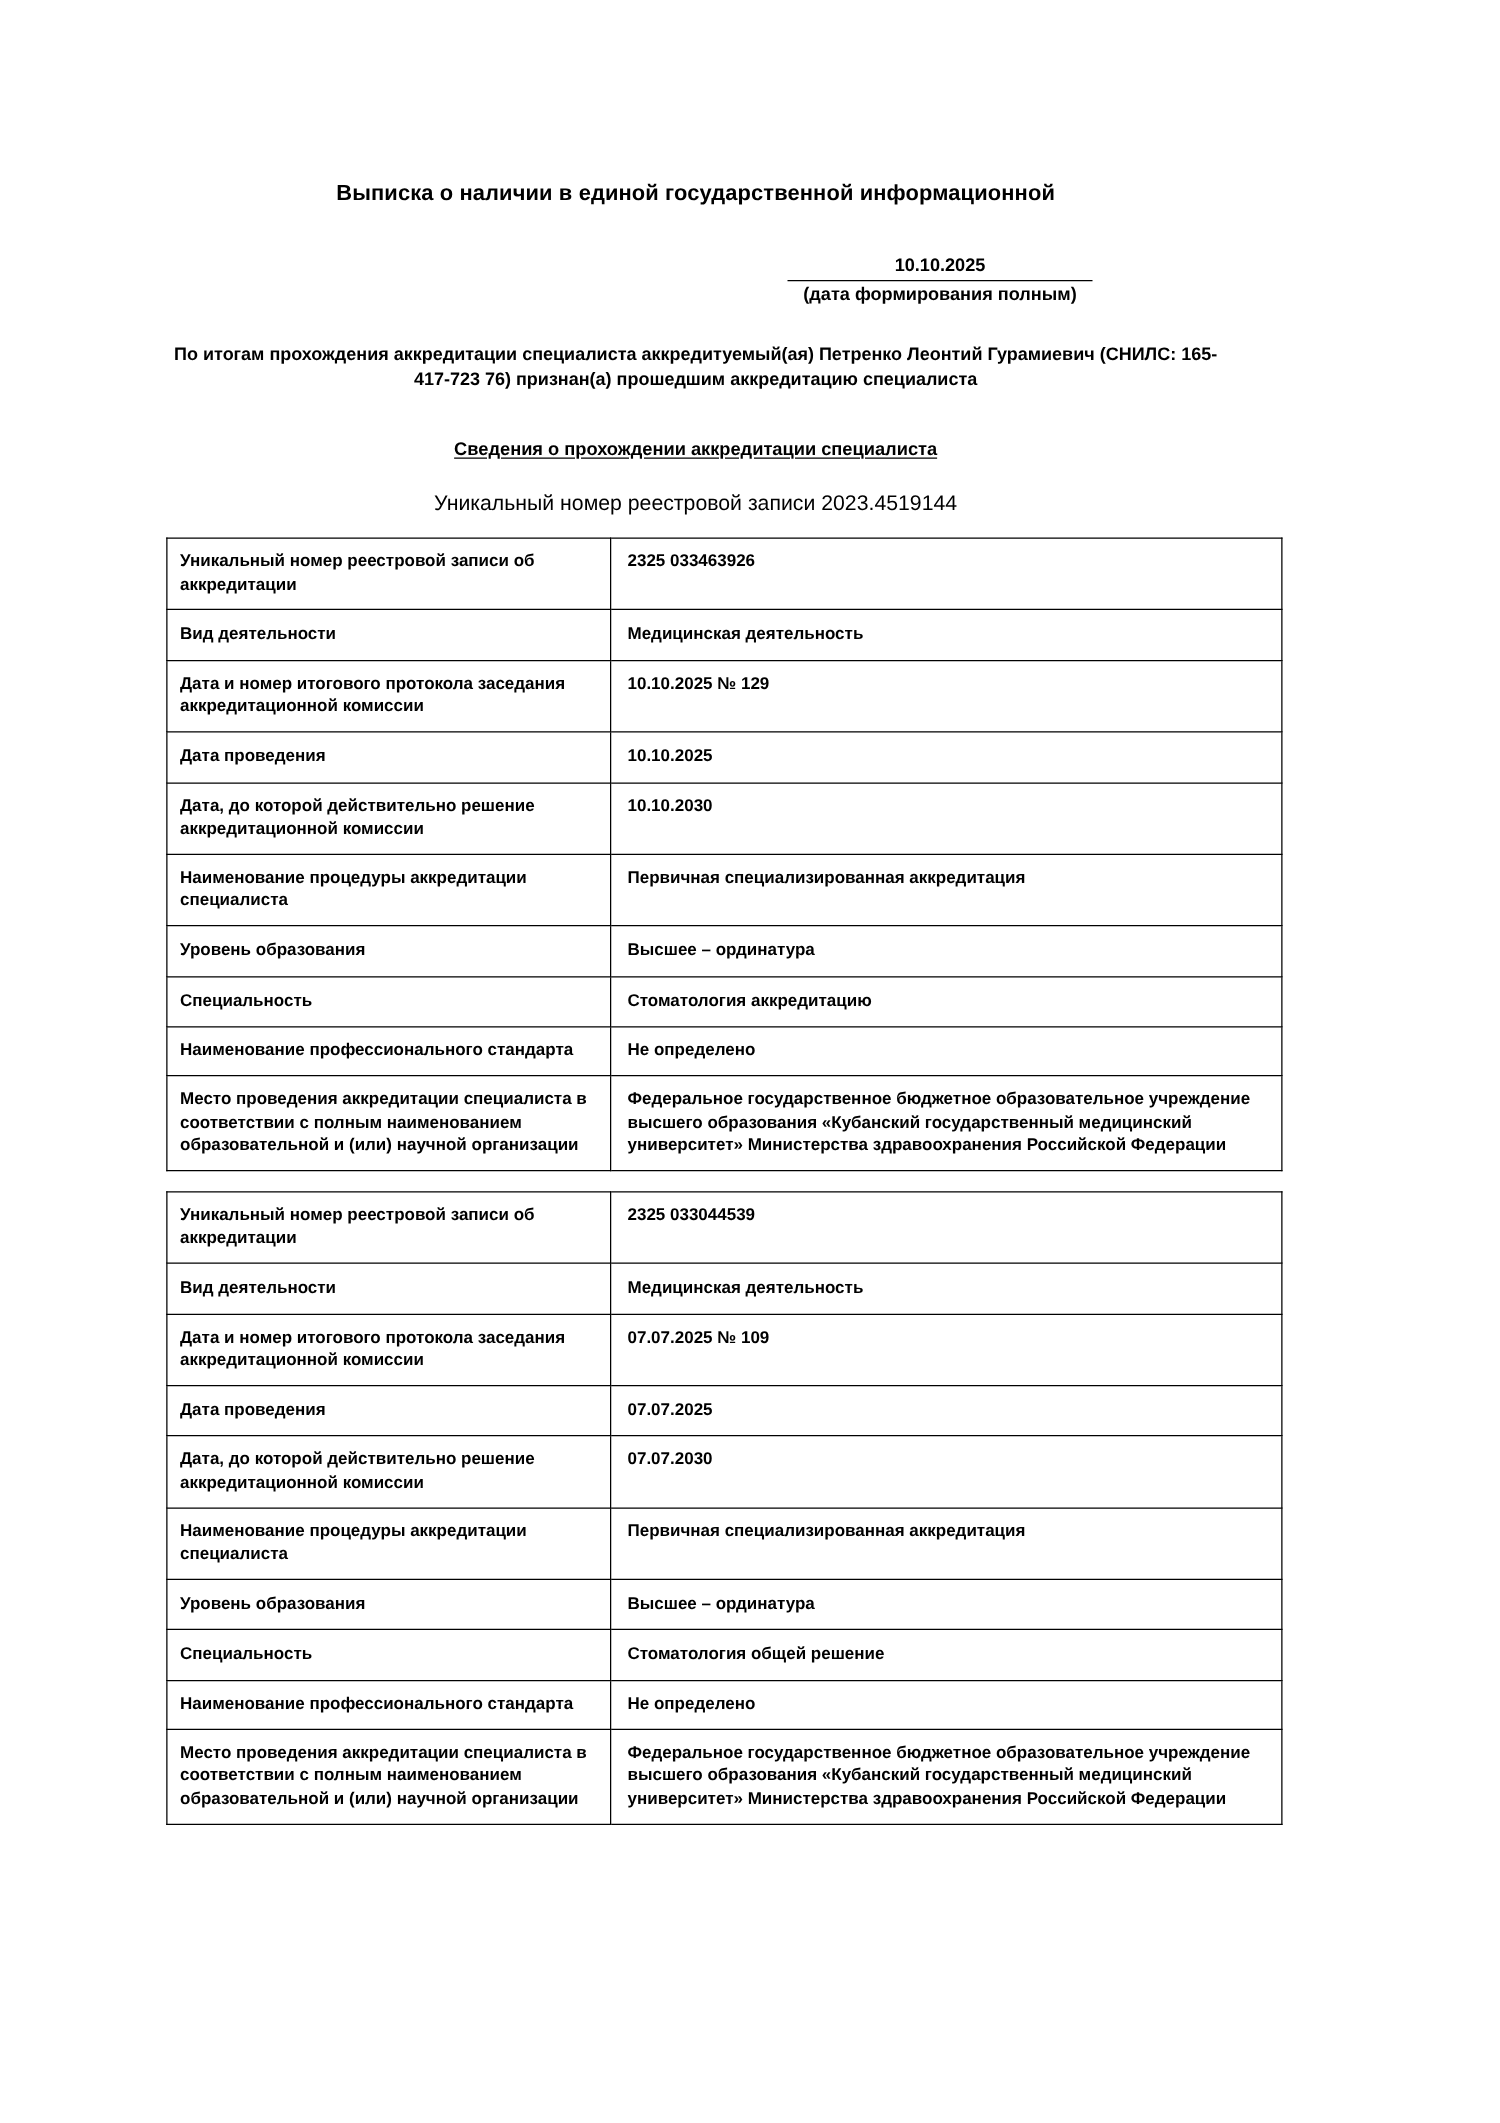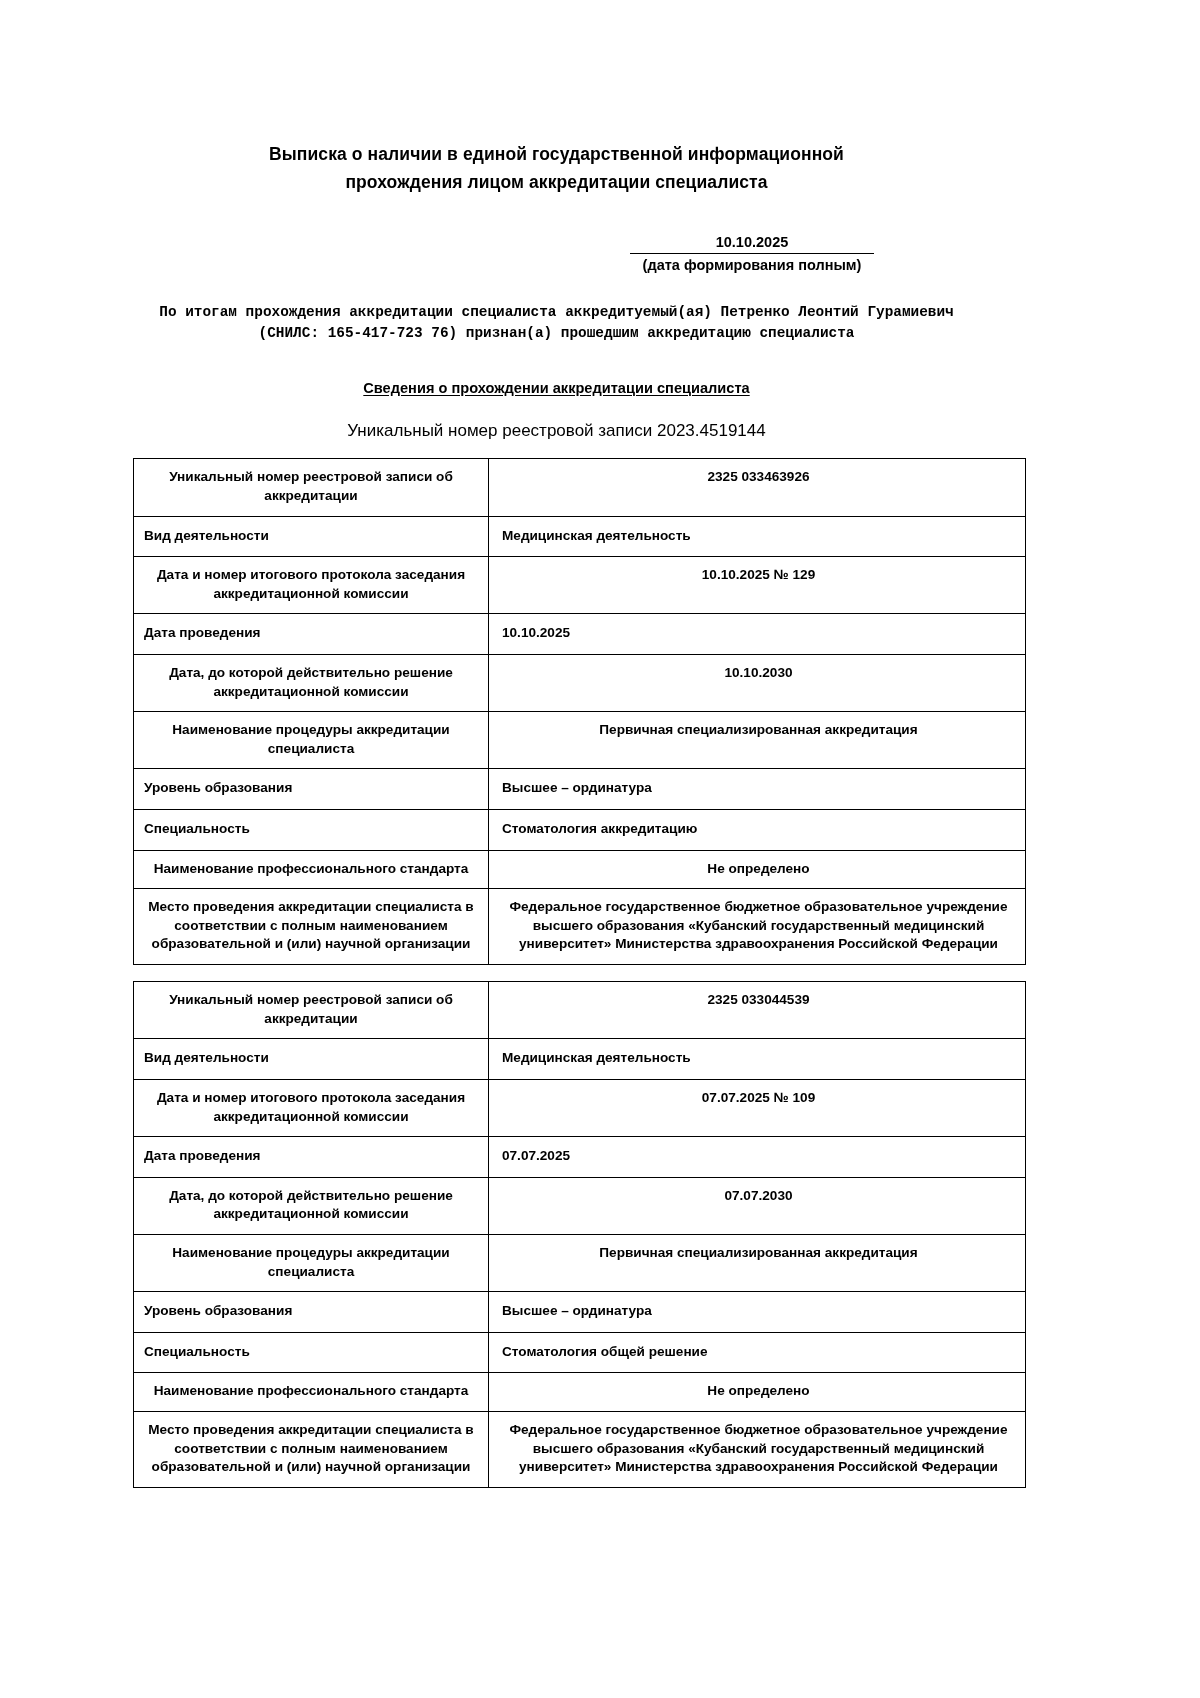--- a/index.html
+++ b/index.html
@@ -68,21 +68,20 @@
   }
 
   
   .intro {
     margin-top: 27px;
     text-align: center;
     font-size: 14.4px;
     font-weight: bold;
     line-height: 1.42;
     padding: 0 6px;
-    font-family: Liberation Mono, monospace;
   }
 
   
   .section-heading {
     margin-top: 36px;
     text-align: center;
     font-size: 14.6px;
     font-weight: bold;
     line-height: 1.3;
   }
@@ -110,32 +109,31 @@
   .rec-table td {
     border: 1.7px solid #000000;
     vertical-align: top;
     font-size: 13.6px;
     font-weight: bold;
     line-height: 1.37;
     padding: 8px 10px 9px 10px;
   }
   .rec-table td.label { width: 334px; }
   .rec-table td.value { width: 513px; padding-left: 13px; }
-  .rec-table tr.tall td { padding-top: 9px; padding-bottom: 10px; text-align: center; }
+  .rec-table tr.tall td { padding-top: 9px; padding-bottom: 10px; }
   .rec-table tr.single td { padding-top: 10px; padding-bottom: 11px; }
 </style>
 </head>
 <body>
 
 <div class="page">
   <div class="content">
 
     <div class="doc-title">
       <span>Выписка о наличии в единой государственной информационной</span>
-      <span>прохождения лицом аккредитации специалиста</span>
     </div>
 
     <div class="date-block">
       <div class="date-inner">
         <div class="date-value">10.10.2025</div>
         <div class="date-caption">(дата формирования полным)</div>
       </div>
     </div>
 
     <div class="intro">По итогам прохождения аккредитации специалиста аккредитуемый(ая) Петренко Леонтий Гурамиевич (СНИЛС: 165-417-723 76) признан(а) прошедшим аккредитацию специалиста</div>

